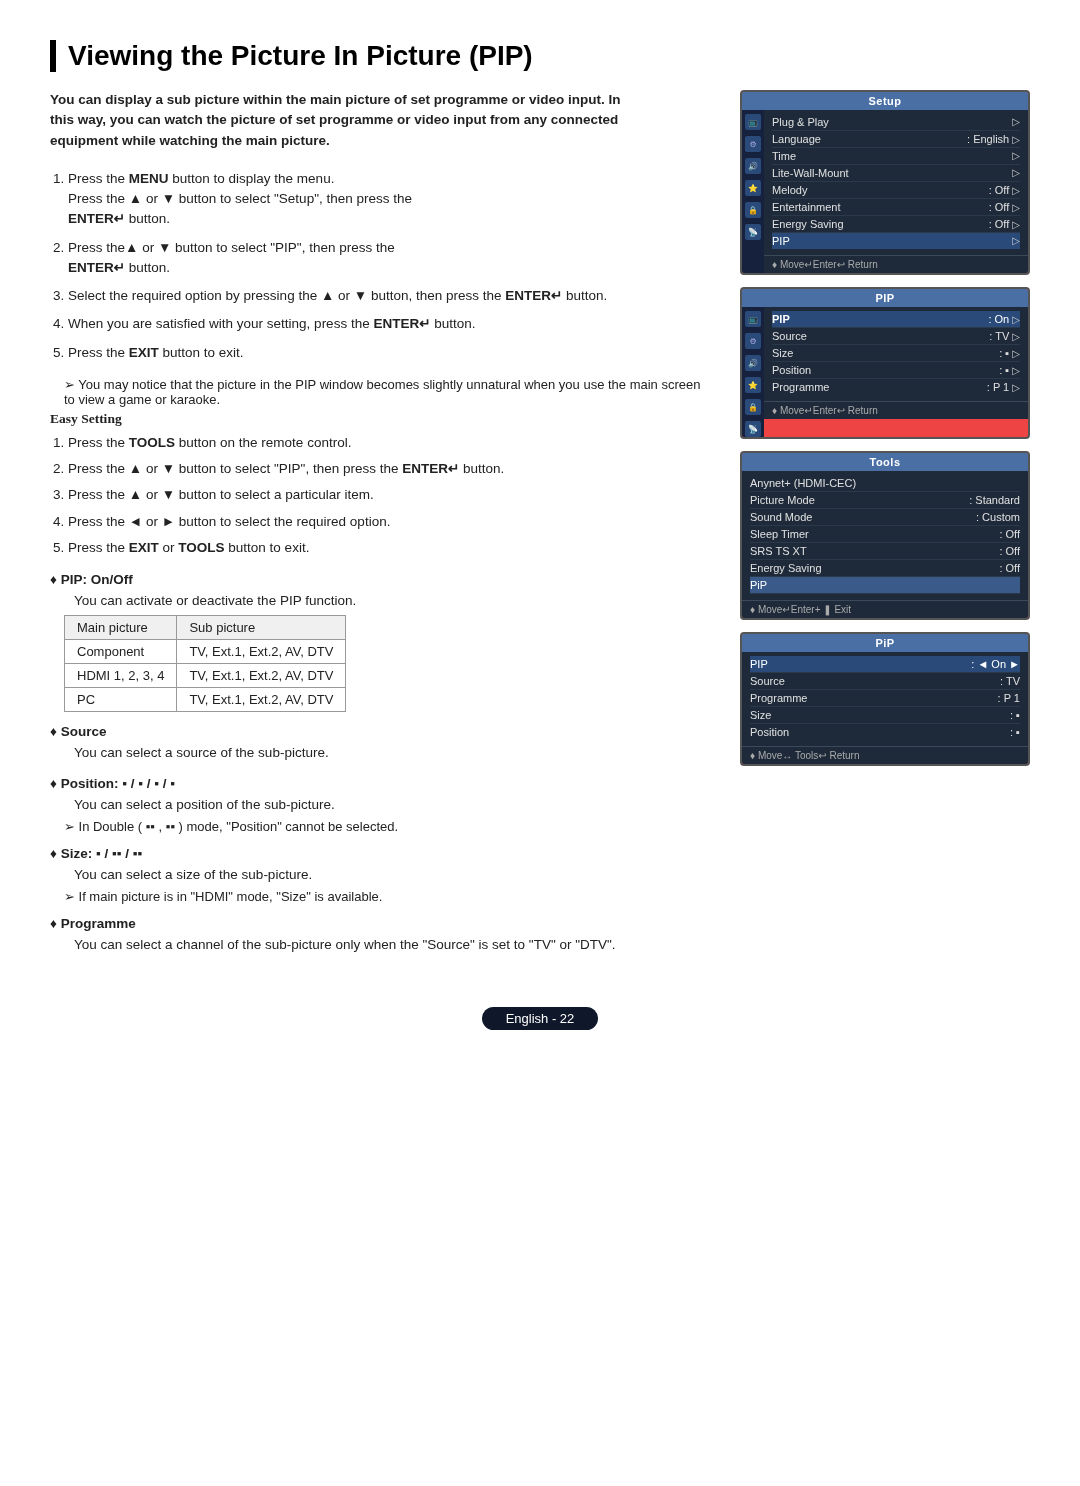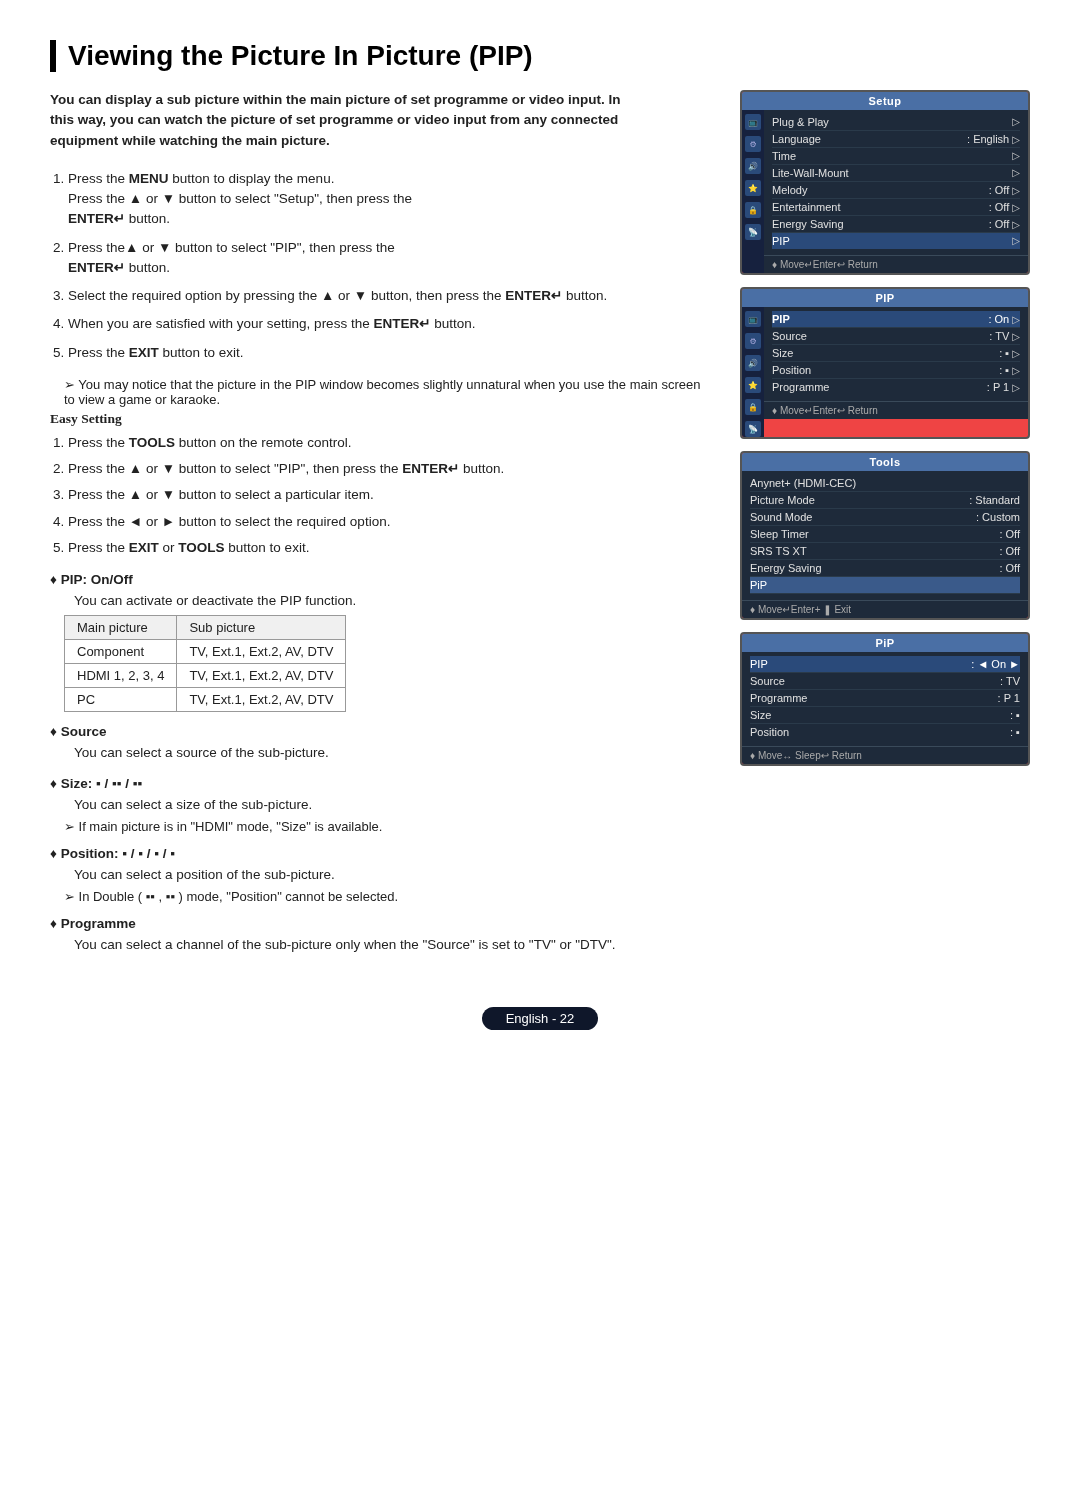--- a/index.html
+++ b/index.html
@@ -317,29 +317,29 @@
       </tbody>
         </table>
     </div>
 
     <div class="bullet-section">
       <div class="bullet-title">Source</div>
       <div class="bullet-body">You can select a source of the  sub-picture.</div>
     </div>
 
     <div class="bullet-section">
+      <div class="bullet-title">Position: ▪ / ▪ / ▪ / ▪</div>
+      <div class="bullet-body">You can select a position of the sub-picture.</div>
+      <div class="note-line">In Double ( ▪▪ , ▪▪ ) mode, "Position" cannot be selected.</div>
+    </div>
+
+    <div class="bullet-section">
       <div class="bullet-title">Size: ▪ / ▪▪ / ▪▪</div>
       <div class="bullet-body">You can select a size of the sub-picture.</div>
       <div class="note-line">If main picture is in "HDMI" mode, "Size" is available.</div>
-    </div>
-
-    <div class="bullet-section">
-      <div class="bullet-title">Position: ▪ / ▪ / ▪ / ▪</div>
-      <div class="bullet-body">You can select a position of the sub-picture.</div>
-      <div class="note-line">In Double ( ▪▪ , ▪▪ ) mode, "Position" cannot be selected.</div>
     </div>
 
     <div class="bullet-section">
       <div class="bullet-title">Programme</div>
       <div class="bullet-body">You can select a channel of the sub-picture only when the "Source" is set to "TV" or "DTV".</div>
     </div>
 
   </div>
 
   <div class="right-col">
@@ -500,21 +500,21 @@
           <span class="label">Size</span>
           <span class="value">: ▪</span>
         </div>
         <div class="screen-row">
           <span class="label">Position</span>
           <span class="value">: ▪</span>
         </div>
       </div>
       <div class="screen-footer">
         <span>♦ Move</span>
-        <span>↔ Sleep</span>
+        <span>↔ Tools</span>
         <span>↩ Return</span>
       </div>
     </div>
 
   </div>
 
 </div>
 
 <div class="page-footer">
   <span class="footer-badge">English - 22</span>

